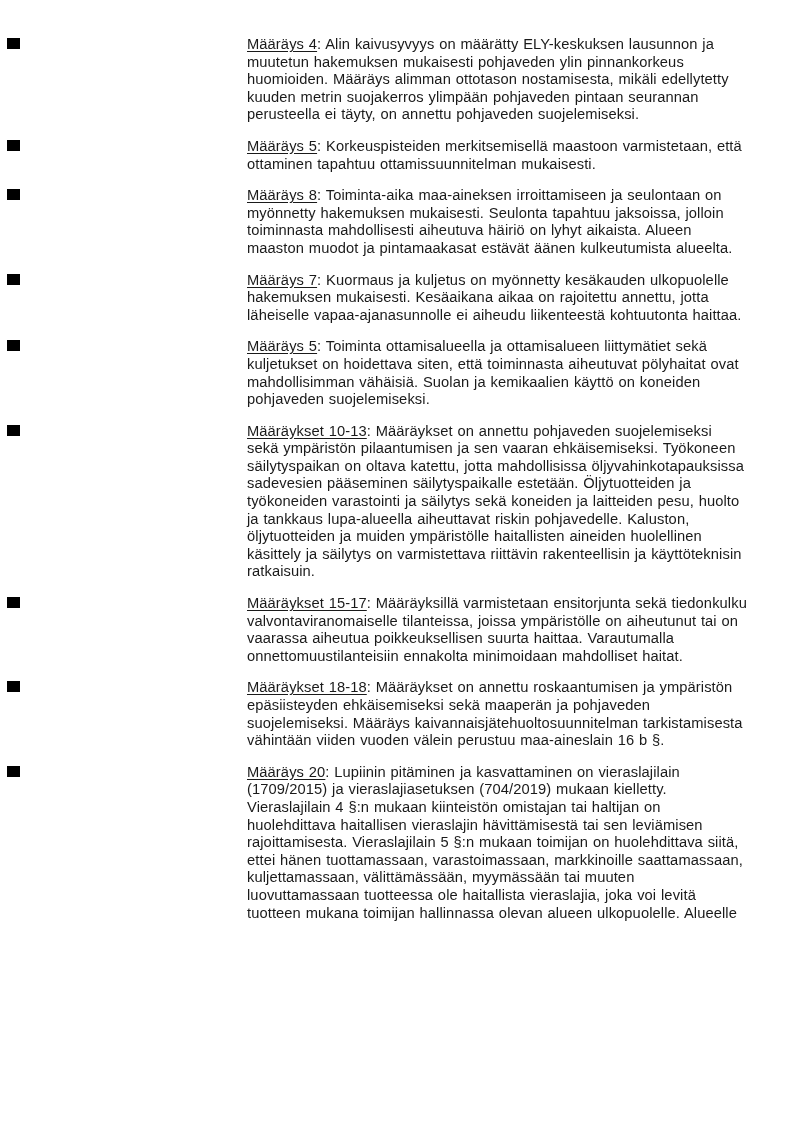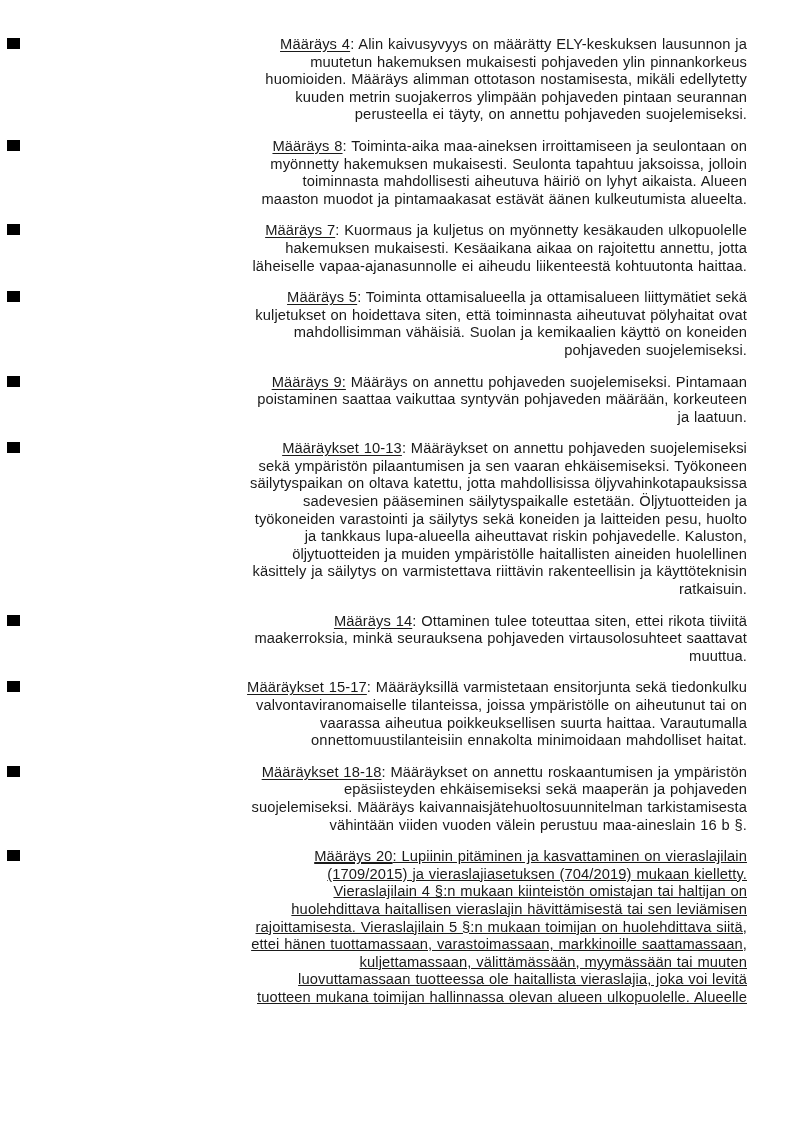--- a/index.html
+++ b/index.html
@@ -25,23 +25,22 @@
     width: 500px;
     font-size: 14.7px;
     line-height: 17.6px;
     word-spacing: 0.6px;
     letter-spacing: 0.1px;
     text-align: left;
   }
   .para {
     position: relative;
     margin: 0 0 14px 0;
-    text-align: right;
   }
-  .para:last-child { margin-bottom: 15px; text-decoration: underline; }
+  .para:last-child { margin-bottom: 15px; }
   .heading {
     text-decoration: underline;
     text-underline-offset: 2px;
   }
   .mark {
     position: absolute;
     left: -240px;
     top: 2px;
     width: 13px;
     height: 11px;
@@ -52,50 +51,46 @@
 <body>
 
 <div class="page">
   <div class="doc">
 
     <div class="para">
       <span class="mark"></span>
       <span class="heading">Määräys 4</span><span class="body">: Alin kaivusyvyys on määrätty ELY-keskuksen lausunnon ja muutetun hakemuksen mukaisesti pohjaveden ylin pinnankorkeus huomioiden. Määräys alimman ottotason nostamisesta, mikäli edellytetty kuuden metrin suojakerros ylimpään pohjaveden pintaan seurannan perusteella ei täyty, on annettu pohjaveden suojelemiseksi.</span>
     </div>
 
+    <div class="para">
+      <span class="mark"></span>
+      <span class="heading">Määräys 5</span><span class="body">: Korkeuspisteiden merkitsemisellä maastoon varmistetaan, että ottaminen tapahtuu ottamissuunnitelman mukaisesti.</span>
+    </div>
 
     <div class="para">
       <span class="mark"></span>
       <span class="heading">Määräys 8</span><span class="body">: Toiminta-aika maa-aineksen irroittamiseen ja seulontaan on myönnetty hakemuksen mukaisesti. Seulonta tapahtuu jaksoissa, jolloin toiminnasta mahdollisesti aiheutuva häiriö on lyhyt aikaista. Alueen maaston muodot ja pintamaakasat estävät äänen kulkeutumista alueelta.</span>
     </div>
 
     <div class="para">
       <span class="mark"></span>
       <span class="heading">Määräys 7</span><span class="body">: Kuormaus ja kuljetus on myönnetty kesäkauden ulkopuolelle hakemuksen mukaisesti. Kesäaikana aikaa on rajoitettu annettu, jotta läheiselle vapaa-ajanasunnolle ei aiheudu liikenteestä kohtuutonta haittaa.</span>
     </div>
 
     <div class="para">
       <span class="mark"></span>
       <span class="heading">Määräys 5</span><span class="body">: Toiminta ottamisalueella ja ottamisalueen liittymätiet sekä kuljetukset on hoidettava siten, että toiminnasta aiheutuvat pölyhaitat ovat mahdollisimman vähäisiä. Suolan ja kemikaalien käyttö on koneiden pohjaveden suojelemiseksi.</span>
     </div>
 
-    <div class="para">
-      <span class="mark"></span>
-      <span class="heading">Määräys 9:</span><span class="body"> Määräys on annettu pohjaveden suojelemiseksi. Pintamaan poistaminen saattaa vaikuttaa syntyvän pohjaveden määrään, korkeuteen ja laatuun.</span>
-    </div>
 
     <div class="para">
       <span class="mark"></span>
       <span class="heading">Määräykset 10-13</span><span class="body">: Määräykset on annettu pohjaveden suojelemiseksi sekä ympäristön pilaantumisen ja sen vaaran ehkäisemiseksi. Työkoneen säilytyspaikan on oltava katettu, jotta mahdollisissa öljyvahinkotapauksissa sadevesien pääseminen säilytyspaikalle estetään. Öljytuotteiden ja työkoneiden varastointi ja säilytys sekä koneiden ja laitteiden pesu, huolto ja tankkaus lupa-alueella aiheuttavat riskin pohjavedelle. Kaluston, öljytuotteiden ja muiden ympäristölle haitallisten aineiden huolellinen käsittely ja säilytys on varmistettava riittävin rakenteellisin ja käyttöteknisin ratkaisuin.</span>
     </div>
 
-    <div class="para">
-      <span class="mark"></span>
-      <span class="heading">Määräys 14</span><span class="body">: Ottaminen tulee toteuttaa siten, ettei rikota tiiviitä maakerroksia, minkä seurauksena pohjaveden virtausolosuhteet saattavat muuttua.</span>
-    </div>
 
     <div class="para">
       <span class="mark"></span>
       <span class="heading">Määräykset 15-17</span><span class="body">: Määräyksillä varmistetaan ensitorjunta sekä tiedonkulku valvontaviranomaiselle tilanteissa, joissa ympäristölle on aiheutunut tai on vaarassa aiheutua poikkeuksellisen suurta haittaa. Varautumalla onnettomuustilanteisiin ennakolta minimoidaan mahdolliset haitat.</span>
     </div>
 
     <div class="para">
       <span class="mark"></span>
       <span class="heading">Määräykset 18-18</span><span class="body">: Määräykset on annettu roskaantumisen ja ympäristön epäsiisteyden ehkäisemiseksi sekä maaperän ja pohjaveden suojelemiseksi. Määräys kaivannaisjätehuoltosuunnitelman tarkistamisesta vähintään viiden vuoden välein perustuu maa-aineslain 16 b §.</span>
     </div>

